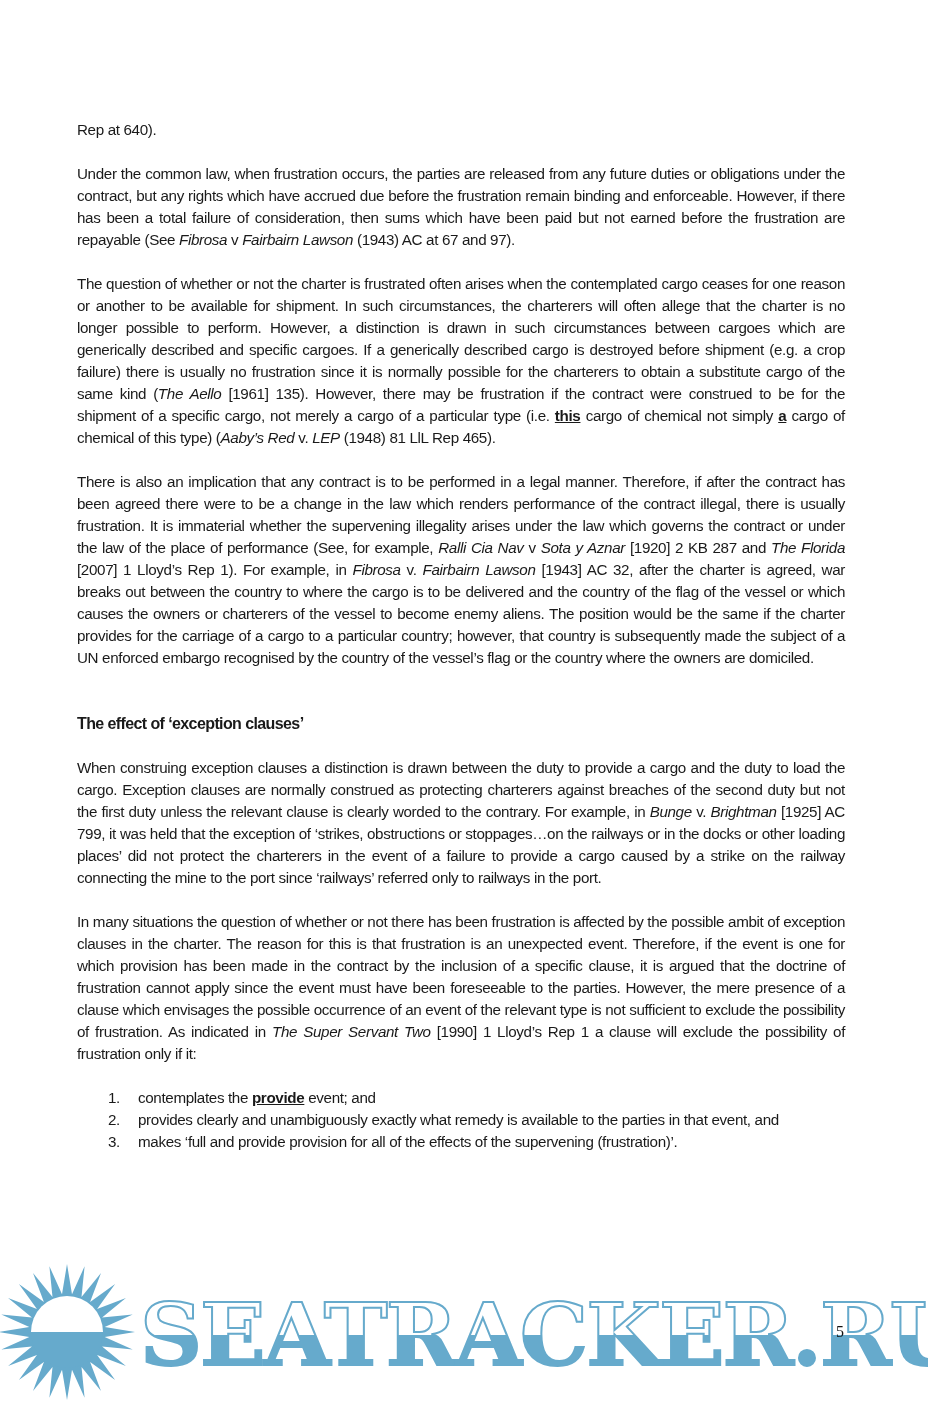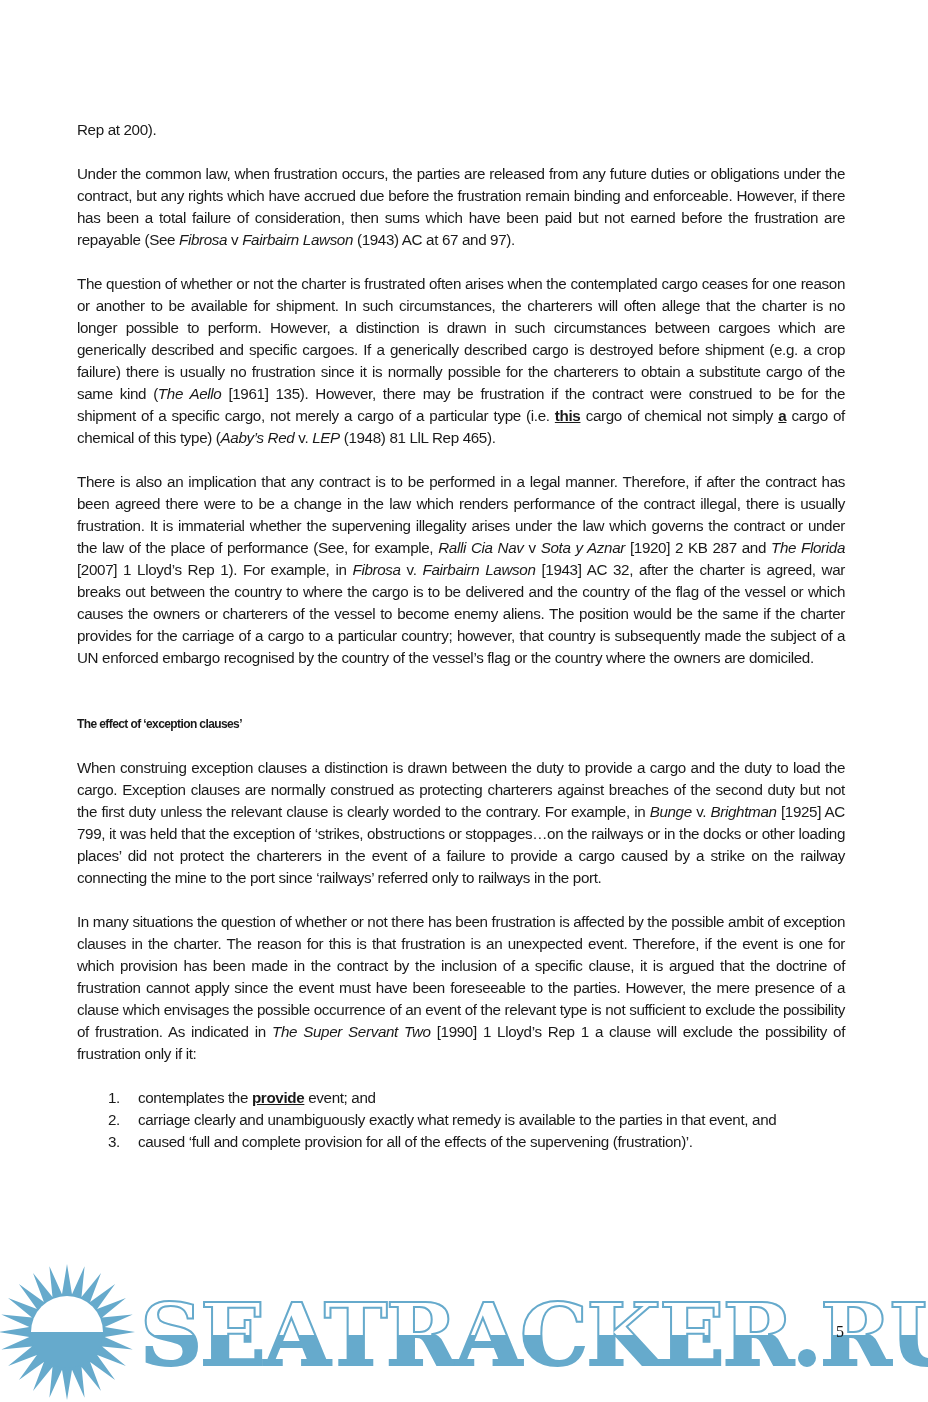--- a/index.html
+++ b/index.html
@@ -9,21 +9,21 @@
   }
   .content {
     position: absolute; left: 77px; top: 119px; width: 768px;
     font-family: "Liberation Sans", sans-serif;
     font-size: 15.2px; line-height: 22px; color: #1a1a1a;
     letter-spacing: -0.35px;
   }
   .para { margin: 0 0 22px 0; text-align: justify; }
   .para.first { margin-bottom: 22px; }
   .heading {
-    font-weight: bold; font-size: 12px; letter-spacing: -0.6px; margin: 0 0 22px 0;
+    font-weight: bold; font-size: 16px; letter-spacing: -0.6px; margin: 0 0 22px 0;
   }
   .spacer-big { height: 22px; }
   i { font-style: italic; }
   u { text-decoration: underline; font-weight: bold; }
   ol.clauses { list-style: none; margin: 0; padding: 0; }
   ol.clauses li { position: relative; padding-left: 61px; text-align: left; }
   ol.clauses li .num { position: absolute; left: 31px; top: 0; }
   .page-number {
     position: absolute; left: 836px; top: 1323px;
     font-family: "Liberation Serif", serif; font-size: 16px; color: #111;
@@ -43,45 +43,45 @@
     clip-path: inset(50% 0 0 0);
   }
   .overlay-text { position: relative; z-index: 2; }
 </style>
 </head>
 <body>
 
 <div class="page">
 
   <div class="content">
-    <p class="para first">Rep at 200).</p>
+    <p class="para first">Rep at 640).</p>
 
     <p class="para">Under the common law, when frustration occurs, the parties are released from any future duties or obligations under the contract, but any rights which have accrued due before the frustration remain binding and enforceable.  However, if there has been a total failure of consideration, then sums which have been paid but not earned before the frustration are repayable (See <i>Fibrosa</i> v <i>Fairbairn Lawson</i> (1943) AC at 67 and 97).</p>
     <p class="para">The question of whether or not the charter is frustrated often arises when the contemplated cargo ceases for one reason or another to be available for shipment. In such circumstances, the charterers will often allege that the charter is no longer possible to perform. However, a distinction is drawn in such circumstances between cargoes which are generically described and specific cargoes. If a generically described cargo is destroyed before shipment (e.g. a crop failure) there is usually no frustration since it is normally possible for the charterers to obtain a substitute cargo of the same kind (<i>The Aello</i> [1961] 135). However, there may be frustration if the contract were construed to be for the shipment of a specific cargo, not merely a cargo of a particular type (i.e. <u>this</u> cargo of chemical not simply <u>a</u> cargo of chemical of this type) (<i>Aaby’s Red</i> v. <i>LEP</i> (1948) 81 LlL Rep 465).</p>
     <p class="para">There is also an implication that any contract is to be performed in a legal manner. Therefore, if after the contract has been agreed there were to be a change in the law which renders performance of the contract illegal, there is usually frustration. It is immaterial whether the supervening illegality arises under the law which governs the contract or under the law of the place of performance (See, for example, <i>Ralli Cia Nav</i> v <i>Sota y Aznar</i> [1920] 2 KB 287 and <i>The Florida</i> [2007] 1 Lloyd’s Rep 1). For example, in <i>Fibrosa</i> v. <i>Fairbairn Lawson</i> [1943] AC 32, after the charter is agreed, war breaks out between the country to where the cargo is to be delivered and the country of the flag of the vessel or which causes the owners or charterers of the vessel to become enemy aliens. The position would be the same if the charter provides for the carriage of a cargo to a particular country; however, that country is subsequently made the subject of a UN enforced embargo recognised by the country of the vessel’s flag or the country where the owners are domiciled.</p>
 
     <div class="spacer-big"></div>
 
     <p class="heading">The effect of ‘exception clauses’</p>
 
     <p class="para">When construing exception clauses a distinction is drawn between the duty to provide a cargo and the duty to load the cargo. Exception clauses are normally construed as protecting charterers against breaches of the second duty but not the first duty unless the relevant clause is clearly worded to the contrary. For example, in <i>Bunge</i> v. <i>Brightman</i> [1925] AC 799, it was held that the exception of ‘strikes, obstructions or stoppages…on the railways or in the docks or other loading places’ did not protect the charterers in the event of a failure to provide a cargo caused by a strike on the railway connecting the mine to the port since ‘railways’ referred only to railways in the port.</p>
     <p class="para">In many situations the question of whether or not there has been frustration is affected by the possible ambit of exception clauses in the charter. The reason for this is that frustration is an unexpected event. Therefore, if the event is one for which provision has been made in the contract by the inclusion of a specific clause, it is argued that the doctrine of frustration cannot apply since the event must have been foreseeable to the parties. However, the mere presence of a clause which envisages the possible occurrence of an event of the relevant type is not sufficient to exclude the possibility of frustration. As indicated in <i>The Super Servant Two</i> [1990] 1 Lloyd’s Rep 1 a clause will exclude the possibility of frustration only if it:</p>
 
     <ol class="clauses overlay-text">
       <li>
         <span class="num">1.</span>
         <span>contemplates the <u>provide</u> event; and</span>
       </li>
       <li>
         <span class="num">2.</span>
-        <span>carriage clearly and unambiguously exactly what remedy is available to the parties in that event, and</span>
+        <span>provides clearly and unambiguously exactly what remedy is available to the parties in that event, and</span>
       </li>
       <li>
         <span class="num">3.</span>
-        <span>caused ‘full and complete provision for all of the effects of the supervening (frustration)’.</span>
+        <span>makes ‘full and provide provision for all of the effects of the supervening (frustration)’.</span>
       </li>
     </ol>
   </div>
 
   <div class="watermark">
     <svg width="140" height="140" viewBox="0 0 140 140" style="position:absolute;left:-3px;top:0;">
       <g id="sunrays">
           <path d="M65.0,32.3 L70.0,2.0 L75.0,32.3 L75.0,32.3 L87.6,4.3 L84.5,34.9 L84.5,34.9 L104.0,11.1 L93.1,39.9 L93.1,39.9 L118.1,21.9 L100.1,46.9 L100.1,46.9 L128.9,36.0 L105.1,55.5 L105.1,55.5 L135.7,52.4 L107.7,65.0 L107.7,65.0 L138.0,70.0 L107.7,75.0 L107.7,75.0 L135.7,87.6 L105.1,84.5 L105.1,84.5 L128.9,104.0 L100.1,93.1 L100.1,93.1 L118.1,118.1 L93.1,100.1 L93.1,100.1 L104.0,128.9 L84.5,105.1 L84.5,105.1 L87.6,135.7 L75.0,107.7 L75.0,107.7 L70.0,138.0 L65.0,107.7 L65.0,107.7 L52.4,135.7 L55.5,105.1 L55.5,105.1 L36.0,128.9 L46.9,100.1 L46.9,100.1 L21.9,118.1 L39.9,93.1 L39.9,93.1 L11.1,104.0 L34.9,84.5 L34.9,84.5 L4.3,87.6 L32.3,75.0 L32.3,75.0 L2.0,70.0 L32.3,65.0 L32.3,65.0 L4.3,52.4 L34.9,55.5 L34.9,55.5 L11.1,36.0 L39.9,46.9 L39.9,46.9 L21.9,21.9 L46.9,39.9 L46.9,39.9 L36.0,11.1 L55.5,34.9 L55.5,34.9 L52.4,4.3 L65.0,32.3 Z" fill="#66aacc"></path>
         </g>
       <circle cx="70" cy="70" r="36" fill="#66aacc"></circle>

